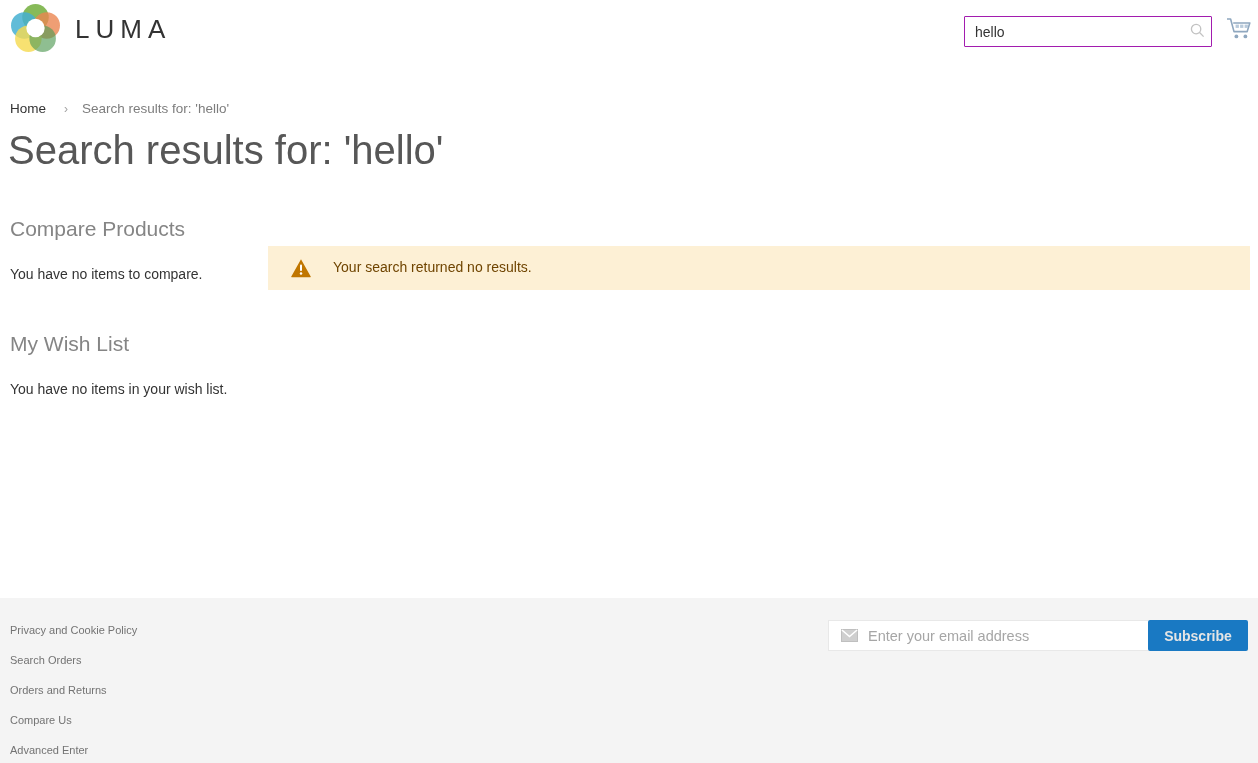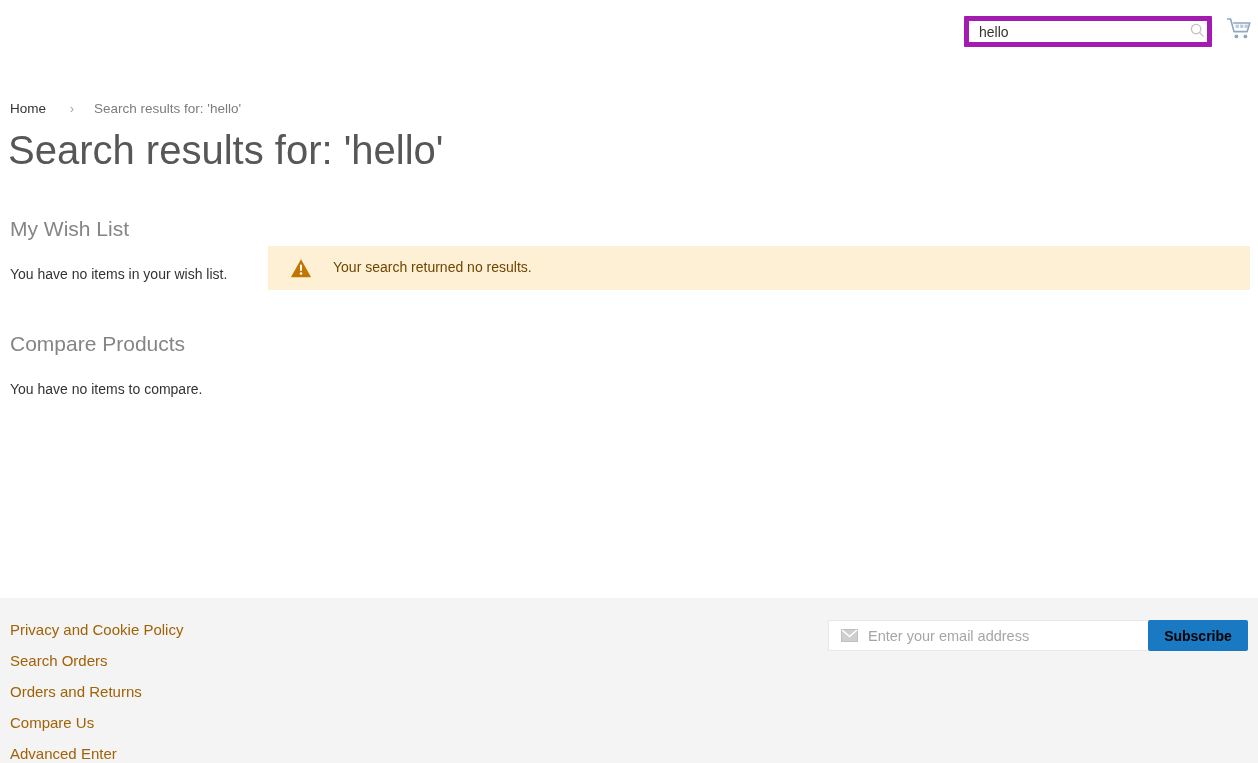--- a/index.html
+++ b/index.html
@@ -50,21 +50,21 @@
   .search-wrap {
     position: absolute;
     left: 964px;
     top: 16px;
     width: 248px;
     height: 31px;
   }
   .search-input {
     width: 100%;
     height: 100%;
-    border: 5px solid #a21caf;
+    border: 1px solid #a21caf;
     background: #ffffff;
     padding: 0 30px 0 10px;
     font-family: "Liberation Sans", sans-serif;
     font-size: 14px;
     color: #333333;
     border-radius: 1px;
     outline: none;
   }
   .search-input::placeholder { color: #a0a0a0; }
   .search-btn {
@@ -92,21 +92,20 @@
   }
 
   
   .breadcrumbs {
     position: absolute;
     left: 10px;
     top: 101px;
     font-size: 13.5px;
     display: flex;
     align-items: center;
-    gap: 6px;
   }
   .crumb-home {
     color: #333333;
     text-decoration: none;
     cursor: pointer;
   }
   .crumb-sep {
     color: #a3a3a3;
     margin: 0 14px 0 18px;
     font-size: 12px;
@@ -177,23 +176,23 @@
   .footer-links {
     position: absolute;
     left: 10px;
     top: 23px;
     list-style: none;
     margin: 0;
     padding: 0;
   }
   .footer-links li { margin-bottom: 14px; }
   .footer-links a {
-    color: #a16207;
+    color: #737373;
     text-decoration: none;
-    font-size: 15px;
+    font-size: 11px;
     cursor: pointer;
   }
 
   .newsletter {
     position: absolute;
     left: 828px;
     top: 22px;
     width: 420px;
     height: 31px;
     display: flex;
@@ -225,34 +224,49 @@
     font-size: 14.5px;
     color: #333333;
     background: transparent;
     padding: 0;
   }
   .news-input::placeholder { color: #a6a6a6; }
   .subscribe-btn {
     flex: 0 0 100px;
     height: 31px;
     background: #1979c3;
-    color: #000000;
+    color: #e5e5e5;
     border: 0;
     font-family: "Liberation Sans", sans-serif;
     font-size: 14px;
     font-weight: 700;
     cursor: pointer;
     border-radius: 2px;
   }
 </style>
 </head>
 <body>
 
 <div class="header">
 
+  <a class="logo-link" href="#">
+    <span class="logo-mark">
+      <svg width="51" height="51" viewBox="0 0 100 100" xmlns="http://www.w3.org/2000/svg">
+        <g opacity="0.88">
+          <circle cx="50" cy="26" r="26" fill="#77b143"></circle>
+          <circle cx="28" cy="42" r="26" fill="#2ba6cb" opacity="0.85"></circle>
+          <circle cx="72" cy="42" r="26" fill="#e8753a" opacity="0.8"></circle>
+          <circle cx="36" cy="68" r="26" fill="#f4d53b" opacity="0.82"></circle>
+          <circle cx="64" cy="68" r="26" fill="#3e8e41" opacity="0.66"></circle>
+        </g>
+        <circle cx="50" cy="47" r="18" fill="#ffffff"></circle>
+      </svg>
+    </span>
+    <span class="logo-word">LUMA</span>
+  </a>
 
   <div class="search-wrap">
     <input class="search-input" type="text" value="hello" style="">
     <button class="search-btn">
       <span>
         <svg width="15" height="15" viewBox="0 0 16 16" xmlns="http://www.w3.org/2000/svg">
           <circle cx="6.5" cy="6.5" r="5" fill="none" stroke="#c2c2c2" stroke-width="1.4"></circle>
           <line x1="10.2" y1="10.2" x2="14.5" y2="14.5" stroke="#c2c2c2" stroke-width="1.4"></line>
         </svg>
       </span>
@@ -277,27 +291,27 @@
   <a class="crumb-home" href="#">Home</a>
   <span class="crumb-sep">›</span>
   <span class="crumb-current">Search results for: 'hello'</span>
 </nav>
 
 <h1 class="page-title">Search results for: 'hello'</h1>
 
 <aside class="sidebar">
 
   <section class="side-block">
+    <h2 class="side-title">Compare Products</h2>
+    <p class="side-empty">You have no items to compare.</p>
+  </section>
+
+  <section class="side-block">
     <h2 class="side-title">My Wish List</h2>
     <p class="side-empty">You have no items in your wish list.</p>
-  </section>
-
-  <section class="side-block">
-    <h2 class="side-title">Compare Products</h2>
-    <p class="side-empty">You have no items to compare.</p>
   </section>
 
 </aside>
 
 <main class="main">
   <div class="message-notice">
     <span class="notice-icon">
       <svg width="22" height="20" viewBox="0 0 22 20" xmlns="http://www.w3.org/2000/svg">
         <path d="M11 1.3 L20.7 18.4 Q21.2 19.2 20.2 19.2 L1.8 19.2 Q0.8 19.2 1.3 18.4 Z" fill="#c07600"></path>
         <rect x="10" y="6.4" width="2" height="6.6" rx="0.9" fill="#ffffff"></rect>

